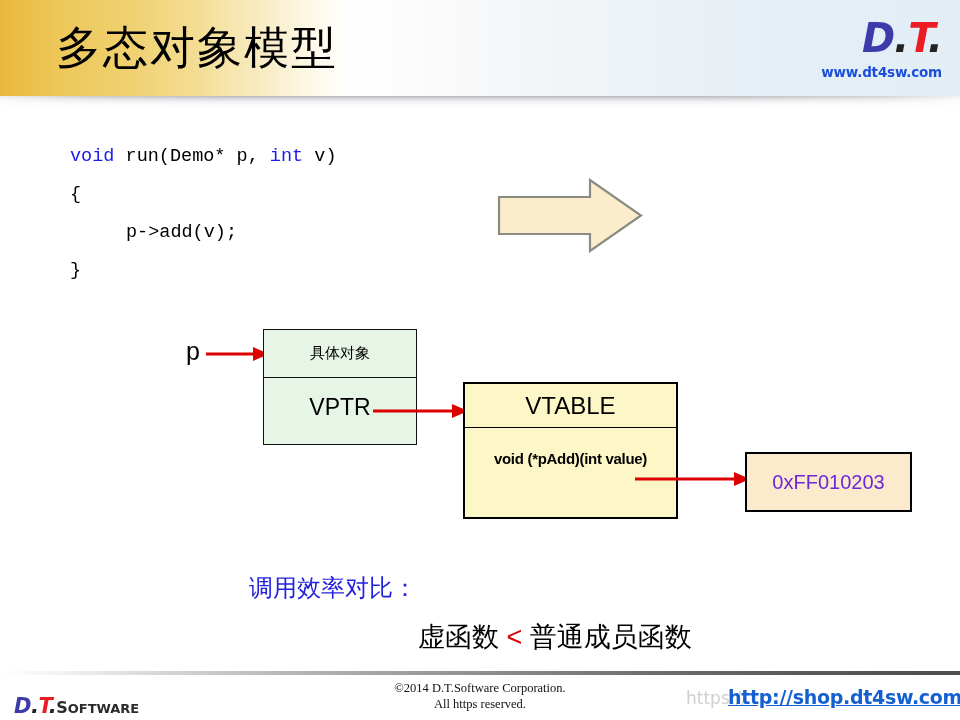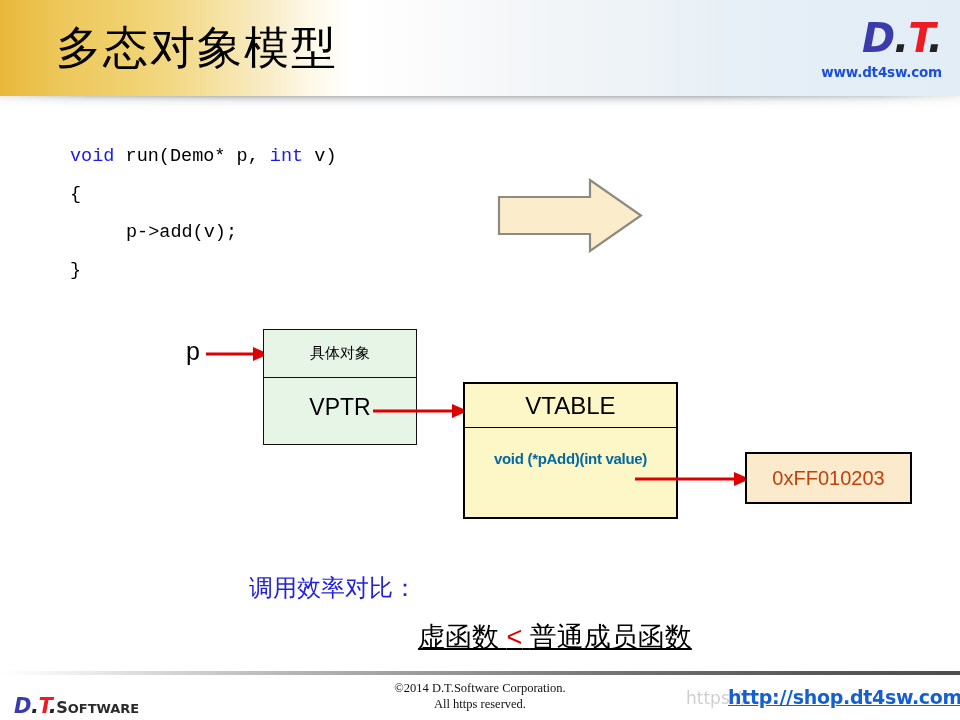--- a/index.html
+++ b/index.html
@@ -182,53 +182,52 @@
   }
   #vtable-box-entry {
     height: 81px;
     box-sizing: border-box;
     display: flex;
     align-items: flex-start;
     justify-content: center;
     padding-top: 22px;
     font-size: 15px;
     font-weight: bold;
-    color: #0369a1;
+    color: #000000;
     letter-spacing: -0.3px;
   }
 
   #address-box {
     position: absolute;
     left: 745px; top: 452px;
-    width: 167px; height: 52px;
+    width: 167px; height: 60px;
     border: 2.4px solid #000000;
     background: #fbeacb;
     box-sizing: border-box;
     display: flex;
     align-items: center;
     justify-content: center;
     font-size: 20px;
-    color: #c2410c;
+    color: #6d28d9;
   }
 
   
   #conclusion-label {
     position: absolute;
     left: 249px; top: 572px;
     font-size: 24px;
     color: #2222dd;
     white-space: nowrap;
   }
   #conclusion-compare {
     position: absolute;
     left: 418px; top: 619px;
     font-size: 27px;
     color: #000000;
     white-space: nowrap;
-    text-decoration: underline;
   }
   .cmp-op { color: #dd0000; }
 
   
   #footer-divider {
     position: absolute;
     left: 0; top: 671px;
     width: 960px; height: 4px;
     background: linear-gradient(to right,
       #ffffff 0px,

